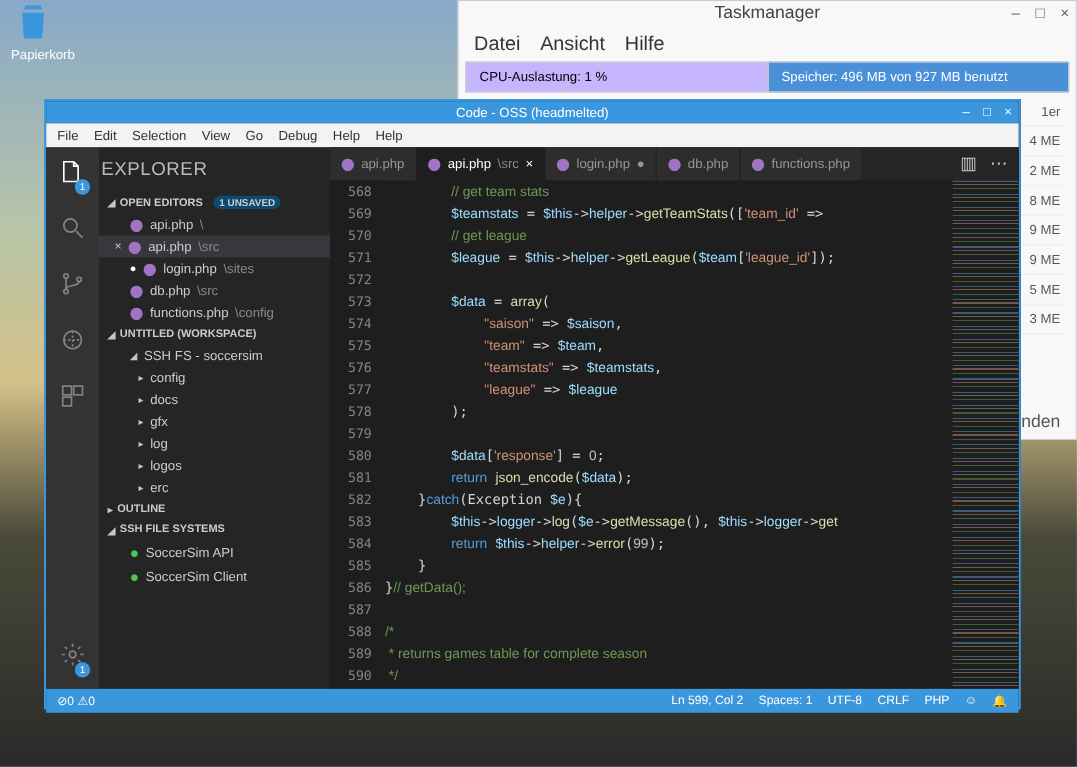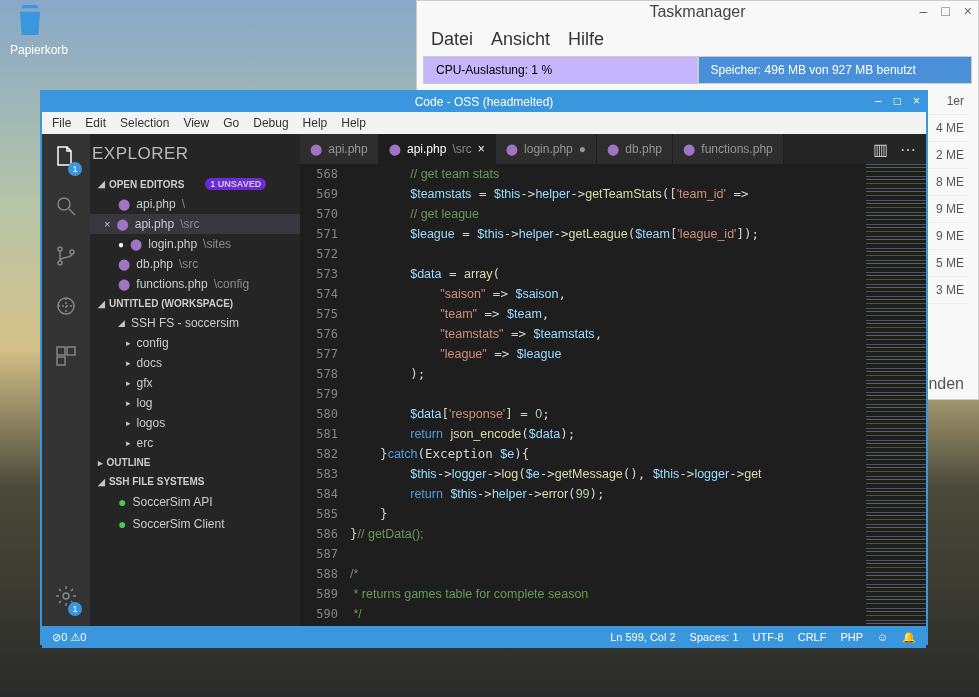--- a/index.html
+++ b/index.html
@@ -34,21 +34,21 @@
 .activity .badge{position:relative}
 .activity .badge::after{content:"1";position:absolute;bottom:-4px;right:-4px;background:#3a96dd;color:#fff;border-radius:50%;font-size:9px;width:14px;height:14px;display:flex;align-items:center;justify-content:center}
 
 .sidebar{width:210px;background:#252526;color:#ccc;font-size:11px;overflow:hidden}
 .sb-title{padding:10px 2px;font-size:17px;color:#bbb;letter-spacing:.5px}
 .sb-section{padding:4px 8px;display:flex;align-items:center;gap:4px;cursor:pointer}
 .sb-section.hdr{font-weight:bold;font-size:10px}
 .sb-item{padding:3px 8px 3px 28px;display:flex;align-items:center;gap:6px;font-size:12px}
 .sb-item.sel{background:#37373d}
 .sb-item.sub{padding-left:36px}
-.sb-badge{background:#6d28d9;font-size:9px;padding:1px 5px;border-radius:6px;margin-left:17px}
+.sb-badge{background:#0c4a6e;font-size:9px;padding:1px 5px;border-radius:6px;margin-left:6px}
 .php-icon{color:#a074c4;font-size:11px}
 .arrow{font-size:9px;color:#c5c5c5}
 .dot-green{color:#4ec94e;font-size:14px}
 .dot-white{color:#fff;font-size:10px}
 .dim{color:#8a8a8a}
 .close-x{color:#c5c5c5;font-size:11px;margin-left:-14px}
 
 .editor{flex:1;display:flex;flex-direction:column;background:#1e1e1e}
 .tabs{display:flex;background:#252526;height:30px}
 .tab{display:flex;align-items:center;gap:6px;padding:0 10px;font-size:12px;color:#969696;background:#2d2d2d;border-right:1px solid #1e1e1e}

